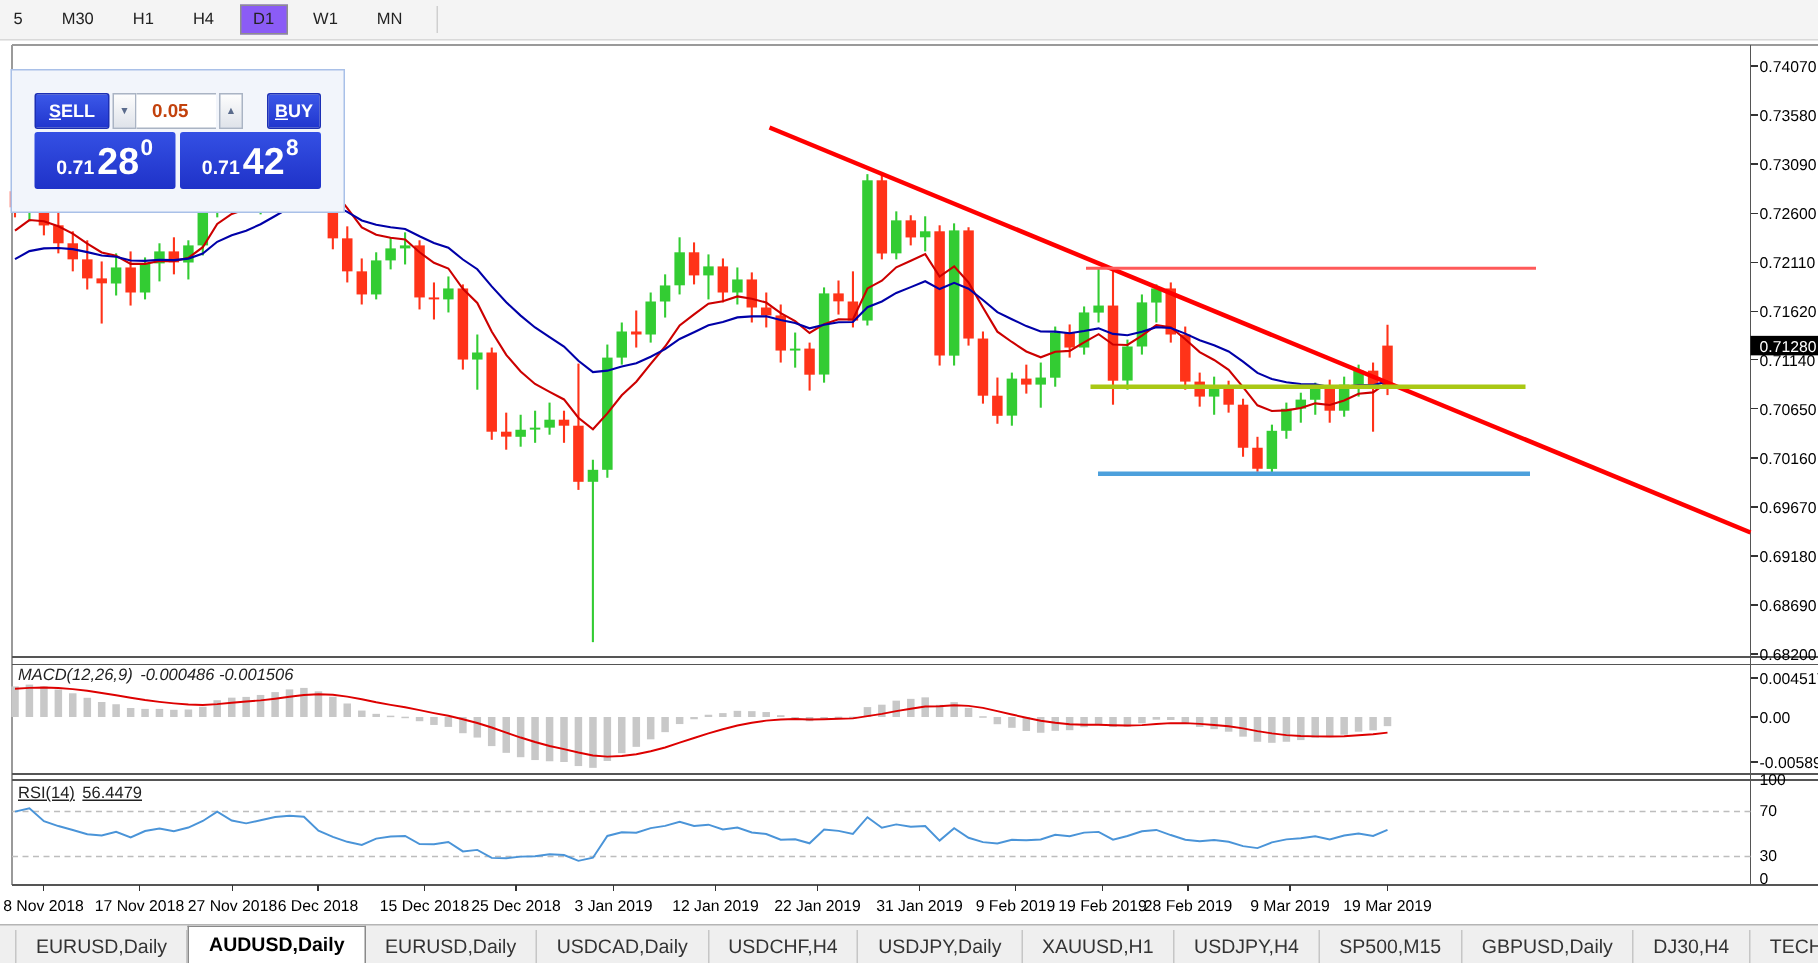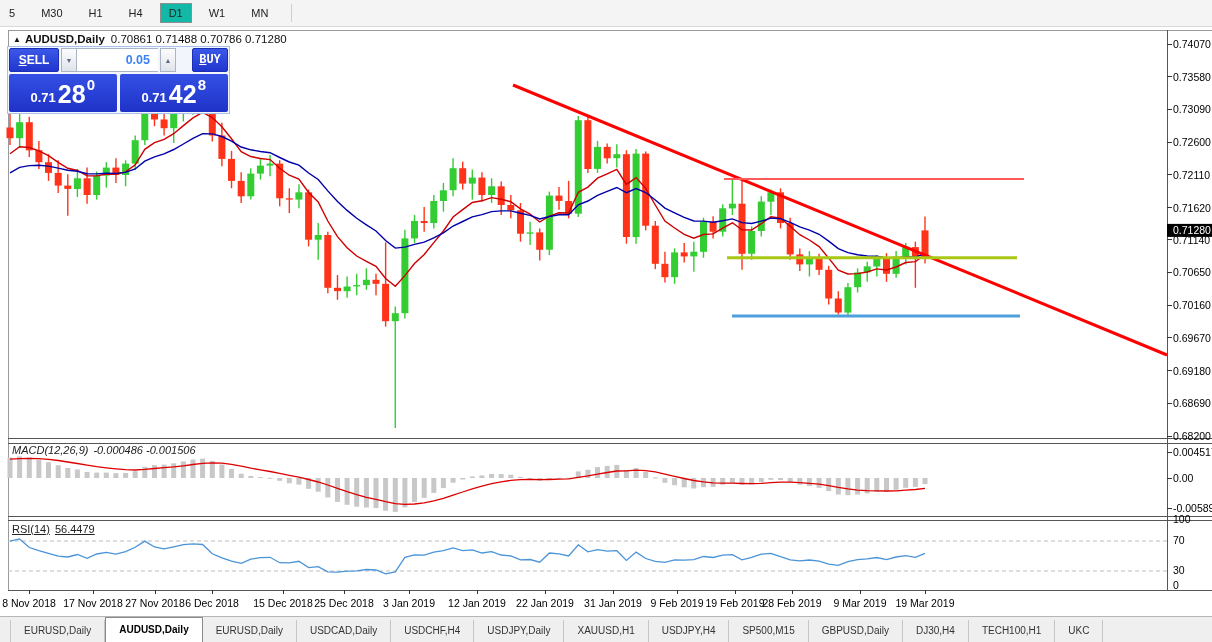--- a/index.html
+++ b/index.html
@@ -12,77 +12,77 @@
   
   #toolbar {
     position:absolute; left:0; top:0; width:1212px; height:27px;
     background:#f4f4f4; border-bottom:1px solid #d9d9d9;
     display:flex; align-items:center; z-index:5;
   }
   .tf-btn {
     font-size:11px; color:#222; padding:3px 8px; margin-right:8px;
     border:1px solid transparent; cursor:default; white-space:nowrap;
   }
-  .tf-btn.active { background:#14b8a6; border:1px solid #8e8e8e; }
+  .tf-btn.active { background:#8b5cf6; border:1px solid #8e8e8e; }
   .tb-sep { width:1px; height:18px; background:#cfcfcf; margin:0 6px; }
   
   #chart-svg { position:absolute; left:0; top:0; z-index:1; }
   #chart-title {
     position:absolute; left:13px; top:33px; z-index:4;
     font-size:11.5px; color:#111; white-space:nowrap;
   }
   #chart-title .tri { font-size:8px; position:relative; top:-1px; margin-right:4px; }
   #chart-title .sym { font-weight:bold; margin-right:6px; }
   .ind-label { position:absolute; z-index:4; font-size:11px; color:#222; white-space:nowrap; }
   #macd-label { left:12px; top:444px;font-style:italic; }
   #rsi-label  { left:12px; top:523px;text-decoration:underline; }
   .ind-label .vals { margin-left:5px; }
   
   #trade-panel {
     position:absolute; left:7px; top:46px; width:223px; z-index:6;
-    border:1px solid #a9c0e8; background:#f2f5fb; padding:1px;
+    border:1px solid #a9c0e8; background:#f2f5fb; padding:15px;
   }
   .tp-row { display:flex; height:24px; }
   .tp-btn {
     background:linear-gradient(#3b58e8,#2136ce); color:#fff; font-size:12px; font-weight:bold;
     display:flex; align-items:center; justify-content:center; cursor:pointer;
     border-radius:2px; border:1px solid #1c2fb4;
   }
   .tp-btn span { display:block; }
   .tp-btn span::first-letter { text-decoration:underline; }
   .tp-btn.sell { width:50px; }
-  .tp-btn.buy  { width:36px; margin-left:16px;font-family:Liberation Mono, monospace; }
+  .tp-btn.buy  { width:36px; margin-left:16px; }
   .tp-spin {
     width:16px; background:linear-gradient(#fdfdfd,#dfe3ea); border:1px solid #aab4c4;
     display:flex; align-items:center; justify-content:center; cursor:pointer;
     color:#5a6b8c; font-size:7px; margin-left:2px;
   }
   .tp-vol {
     flex:1; background:#fff; border:1px solid #aab4c4; border-left:none; border-right:none;
-    font-size:12.5px; font-weight:bold; color:#3b82f6; text-align:right; padding:4px 8px 0 0;
+    font-size:12.5px; font-weight:bold; color:#c2410c; text-align:center; padding:4px 8px 0 0;
   }
   .tp-prices { display:flex; margin-top:2px; height:38px; }
   .tp-price {
     background:linear-gradient(#3450e4,#1f32c8); color:#fff; width:109px; cursor:pointer;
     display:flex; align-items:flex-end; justify-content:center; padding-bottom:3px;
     border-radius:2px;
     text-align:center;
   }
   .tp-price + .tp-price { margin-left:3px; width:110px; }
   .tp-price .pp { font-size:13px; font-weight:bold; margin:0 2px 4px 0; }
   .tp-price .pb { font-size:25px; font-weight:bold; line-height:30px; }
   .tp-price .ps { font-size:15px; font-weight:bold; margin:0 0 16px 1px; }
   
   #tabbar {
     position:absolute; left:0; bottom:0; width:1212px; height:26px;
     background:#efefef; border-top:1px solid #b5b5b5;
     display:flex; align-items:flex-end; z-index:5; overflow:hidden;
   }
   .tab {
-    font-size:10px; color:#333; height:22px; line-height:21px; padding:0 13px;
+    font-size:13px; color:#333; height:22px; line-height:21px; padding:0 13px;
     border-right:1px solid #c6c6c6; cursor:pointer; white-space:nowrap;
   }
   .tab:first-child { border-left:1px solid #c6c6c6; margin-left:10px; }
   .tab.active {
     background:#fff; border:1px solid #8a8a8a; border-bottom:none;
     height:25px; line-height:24px; font-weight:bold; color:#000;
   }
 </style>
 </head>
 <body>
@@ -490,23 +490,20 @@
         <line x1="724" y1="178.9" x2="1024" y2="178.9" stroke="#FF5A5A" stroke-width="2"></line>
         <line x1="727" y1="257.8" x2="1017" y2="257.8" stroke="#A9C814" stroke-width="3"></line>
         <line x1="732" y1="315.9" x2="1020" y2="315.9" stroke="#4DA0DC" stroke-width="3"></line>
         <g>
           <rect x="1167" y="223.9" width="45" height="13" fill="#000"></rect>
           <text x="1173" y="234.4" font-size="10.5" fill="#fff">0.71280</text>
         </g>
       </g>
     </svg>
 
-  <div id="chart-title">
-    <span class="tri">▲</span><span class="sym">AUDUSD,Daily</span><span>0.70861 0.71488 0.70786 0.71280</span>
-  </div>
 
   <div id="trade-panel">
     <div class="tp-row">
       <div class="tp-btn sell">
           <span>SELL</span>
         </div>
       <div class="tp-spin">
           <span>▼</span>
         </div>
       <div class="tp-vol">0.05</div>

